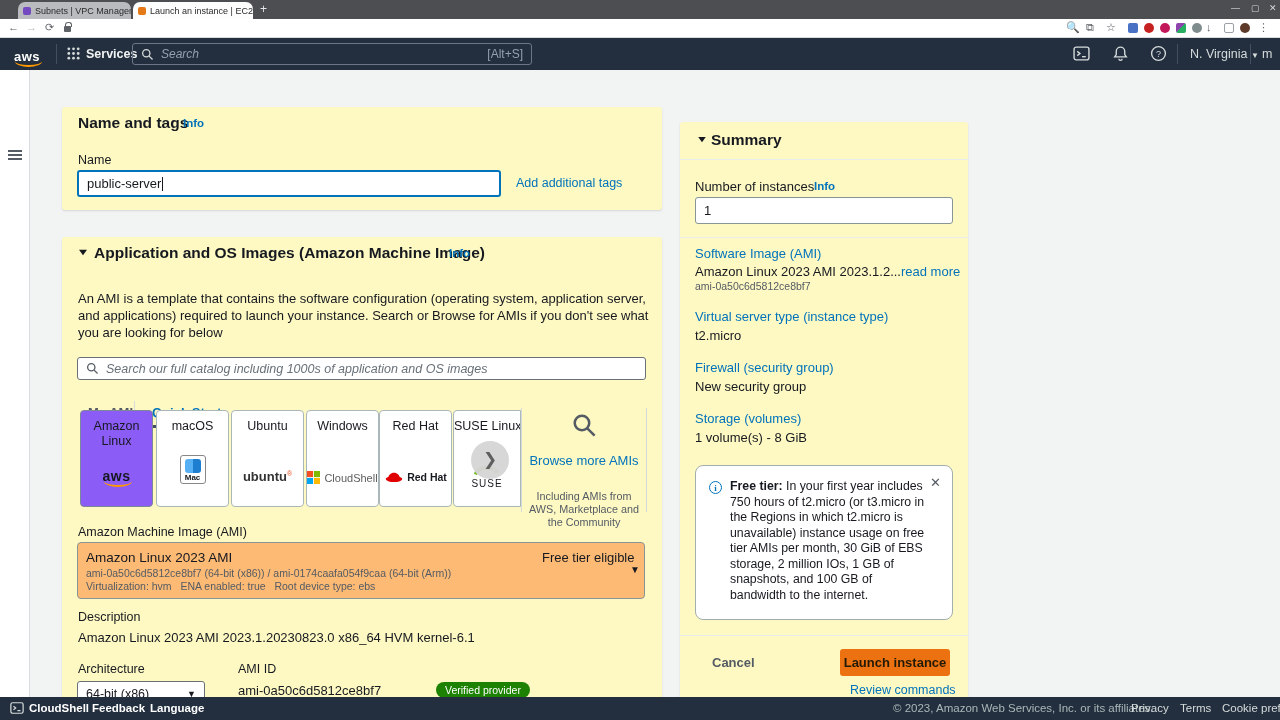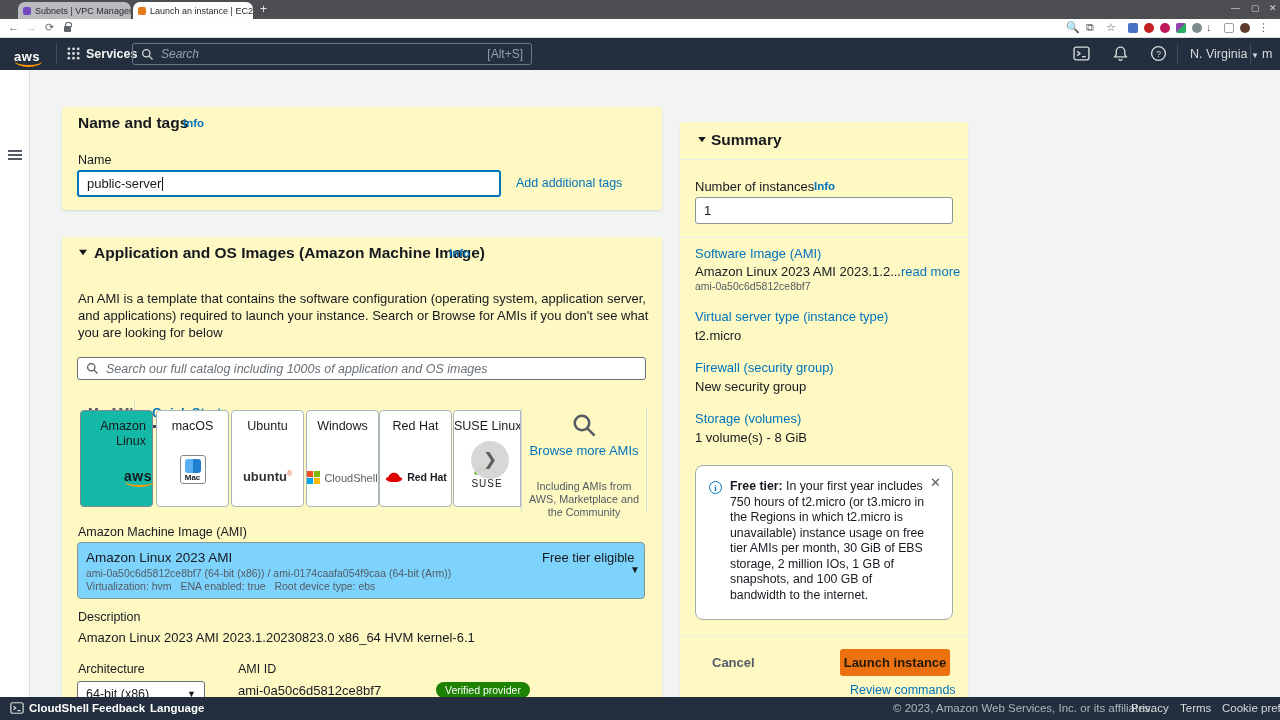--- a/index.html
+++ b/index.html
@@ -49,21 +49,21 @@
   .tri { display:inline-block; width:0; height:0; border-left:5px solid transparent; border-right:5px solid transparent; border-top:7px solid #16191f; }
 
   .fakeinput { background:#fff; border:1px solid #879596; border-radius:3px; display:flex; align-items:center; padding:0 8px; font-size:13px; color:#16191f; }
   .fakeinput.focus { border:2px solid #0073bb; }
   .caret { display:inline-block; width:1px; height:14px; background:#16191f; margin-left:1px; }
   input.real { border:1px solid #687078; border-radius:3px; font-size:12.5px; color:#16191f; padding:0 8px 0 28px; font-family:"Liberation Sans", sans-serif; }
   input.real::placeholder { font-style:italic; color:#687078; opacity:1; }
 
   
   .amicard { position:absolute; top:410px; width:73px; height:97px; background:#fff; border:1px solid #aab7b8; border-radius:4px; text-align:center; font-size:12.5px; color:#16191f; padding-top:8px; }
-  .amicard.sel { background:#14b8a6; border-color:#7d8998;text-align:right; }
+  .amicard.sel { background:#8b5cf6; border-color:#7d8998; }
   .amilogo { position:absolute; left:0; right:0; top:52px; }
   .carousel-next { position:absolute; left:471px; top:441px; width:38px; height:38px; border-radius:50%; background:rgba(213,213,213,0.95); color:#5f5f5f; font-size:17px; line-height:38px; text-align:center; z-index:3; }
   .vline { position:absolute; width:1px; background:#d5dbdb; }
 
   .badge { display:inline-block; background:#1d8102; color:#ffffff; font-size:10.5px; border-radius:9px; padding:2px 9px; }
 
   
   .sumlink { font-size:13px; color:#0073bb; }
   .divider { position:absolute; left:0; width:100%; height:1px; background:#eaeded; }
   .freetier { position:absolute; left:15px; top:343px; width:258px; height:155px; border:1px solid #a2adae; border-radius:8px; background:#fff; }
@@ -259,26 +259,26 @@
   </div>
   <div class="carousel-next">❯</div>
 
   <span class="vline" style="left:521px; top:408px; height:104px;"></span>
   <span class="vline" style="left:646px; top:408px; height:104px;"></span>
   <div class="abs" style="left:522px; top:412px; width:124px; text-align:center;">
     <span style="display:inline-block;"><svg width="27" height="27" viewBox="0 0 16 16">
           <circle cx="6.5" cy="6.5" r="4.3" fill="none" stroke="#545b64" stroke-width="1.5"></circle>
           <line x1="9.8" y1="9.8" x2="14" y2="14" stroke="#545b64" stroke-width="1.5"></line>
         </svg></span>
-    <span class="link" style="display:block; font-size:13px; margin-top:0;">Browse more AMIs</span>
+    <span class="link" style="display:block; font-size:13px; margin-top:10px;">Browse more AMIs</span>
     <span class="small" style="display:block; margin:22px auto 0; width:116px; line-height:13px; font-size:10.8px;">Including AMIs from AWS, Marketplace and the Community</span>
   </div>
 
   <span class="abs lbl" style="left:78px; top:525px;">Amazon Machine Image (AMI)</span>
-  <div class="abs" style="left:77px; top:542px; width:568px; height:57px; border:1px solid #879596; border-radius:4px; background:#7dd3fc;">
+  <div class="abs" style="left:77px; top:542px; width:568px; height:57px; border:1px solid #879596; border-radius:4px; background:#fdba74;">
     <span class="abs t13" style="left:8px; top:7px; font-size:13.5px;">Amazon Linux 2023 AMI</span>
     <span class="abs t13" style="left:464px; top:7px;">Free tier eligible</span>
     <span class="abs small" style="left:8px; top:24px;">ami-0a50c6d5812ce8bf7 (64-bit (x86)) / ami-0174caafa054f9caa (64-bit (Arm))</span>
     <span class="abs small" style="left:8px; top:37px;">
       <span>Virtualization: hvm</span>&nbsp;&nbsp;&nbsp;<span>ENA enabled: true</span>&nbsp;&nbsp;&nbsp;<span>Root device type: ebs</span>
     </span>
     <span class="abs" style="left:552px; top:21px; font-size:10px; color:#16191f;">▼</span>
   </div>
 
   <span class="abs lbl" style="left:78px; top:610px;">Description</span>

